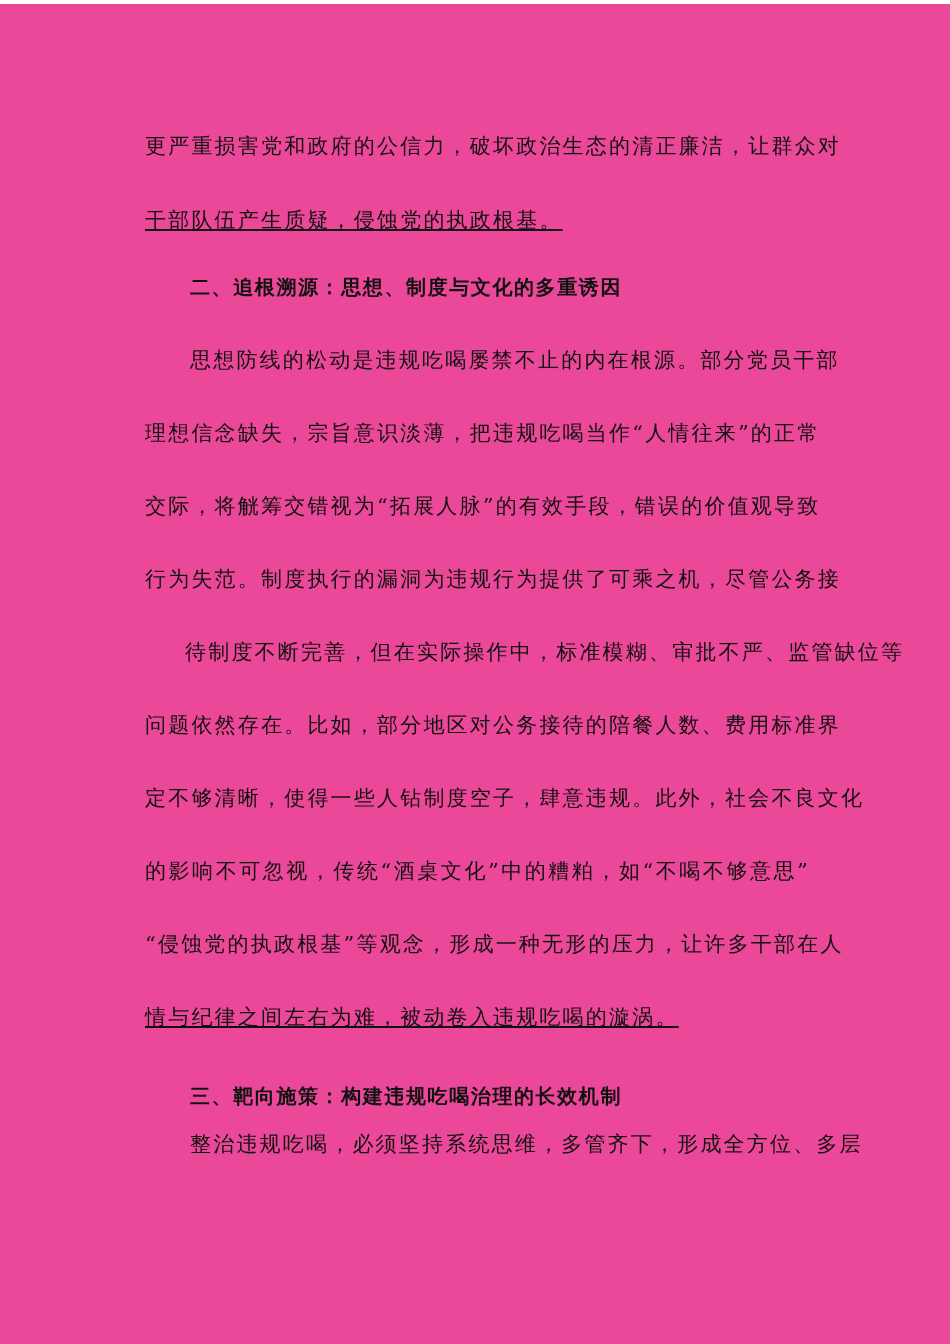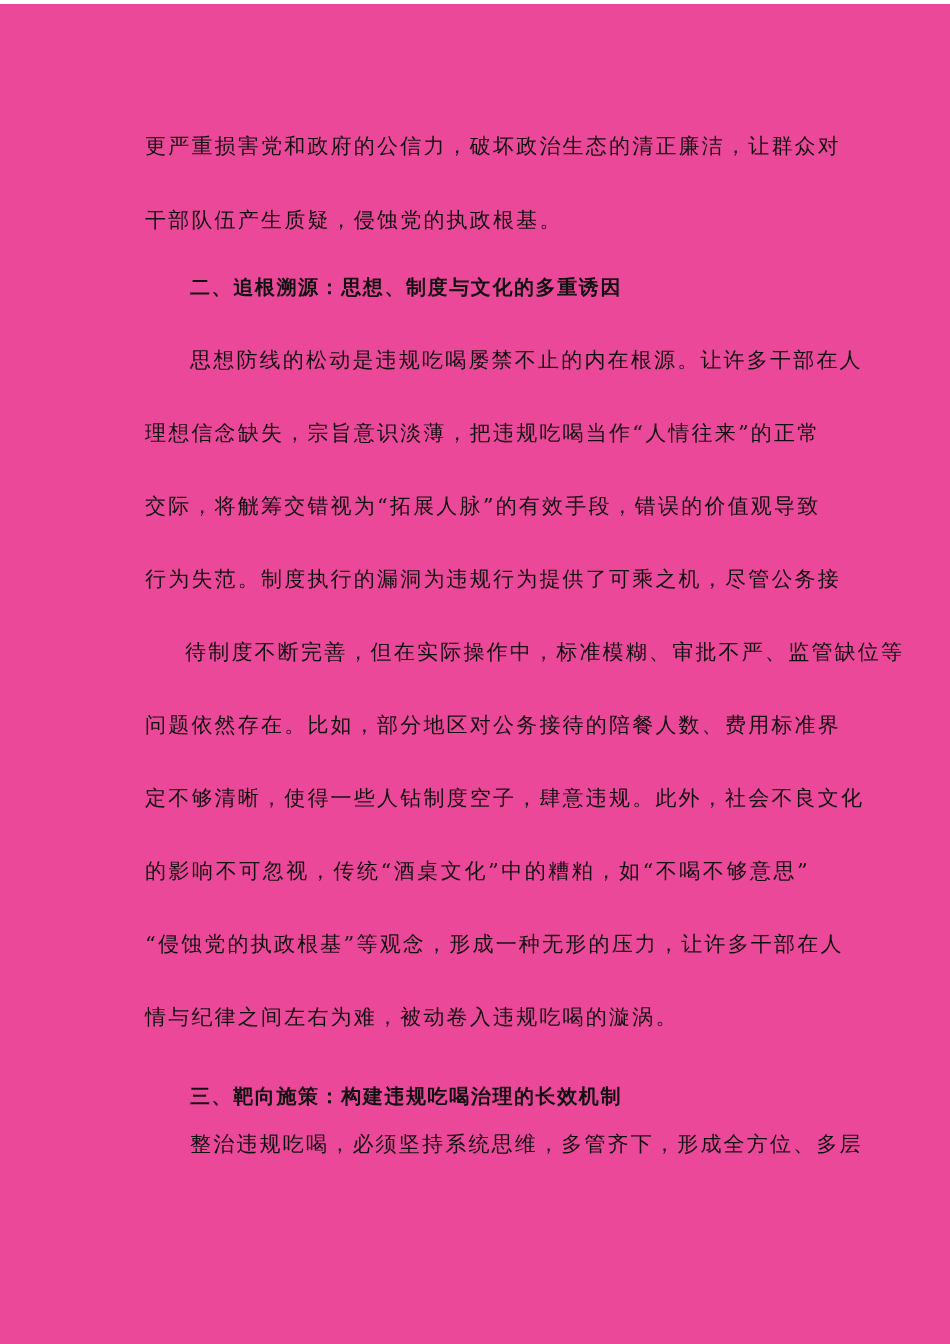--- a/index.html
+++ b/index.html
@@ -29,41 +29,42 @@
       height: 30px;
       line-height: 30px;
       font-size: 21px;
       white-space: nowrap;
       letter-spacing: 2.2px;
       text-align: justify;
       text-align-last: justify;
     }
     .line.last {
       text-align-last: left;
+      text-decoration: underline;
     }
     .line.indent {
       left: 190px;
       width: 620px;
     }
     .heading {
       font-weight: bold;
       font-family: Liberation Serif, serif;
       letter-spacing: 1.6px;
       text-align-last: left;
       font-size: 20px;
     }
   </style>
 </head>
 <body>
 
 <div class="page">
   <div class="line" style="top:127px;">更严重损害党和政府的公信力，破坏政治生态的清正廉洁，让群众对</div>
   <div class="line last" style="top:201px;">干部队伍产生质疑，侵蚀党的执政根基。</div>
   <div class="line indent heading" style="top:268px;">二、追根溯源：思想、制度与文化的多重诱因</div>
-  <div class="line indent" style="top:341px;">思想防线的松动是违规吃喝屡禁不止的内在根源。让许多干部在人</div>
+  <div class="line indent" style="top:341px;">思想防线的松动是违规吃喝屡禁不止的内在根源。部分党员干部</div>
   <div class="line" style="top:487px;">交际，将觥筹交错视为“拓展人脉”的有效手段，错误的价值观导致</div>
   <div class="line" style="top:414px;">理想信念缺失，宗旨意识淡薄，把违规吃喝当作“人情往来”的正常</div>
   <div class="line" style="top:560px;">行为失范。制度执行的漏洞为违规行为提供了可乘之机，尽管公务接</div>
   <div class="line" style="top:633px;margin-left:40px;">待制度不断完善，但在实际操作中，标准模糊、审批不严、监管缺位等</div>
   <div class="line" style="top:706px;">问题依然存在。比如，部分地区对公务接待的陪餐人数、费用标准界</div>
   <div class="line" style="top:779px;">定不够清晰，使得一些人钻制度空子，肆意违规。此外，社会不良文化</div>
   <div class="line" style="top:852px;">的影响不可忽视，传统“酒桌文化”中的糟粕，如“不喝不够意思”</div>
   <div class="line" style="top:925px;">“侵蚀党的执政根基”等观念，形成一种无形的压力，让许多干部在人</div>
   <div class="line last" style="top:998px;">情与纪律之间左右为难，被动卷入违规吃喝的漩涡。</div>
   <div class="line indent heading" style="top:1063px;margin-top:14px;">三、靶向施策：构建违规吃喝治理的长效机制</div>

